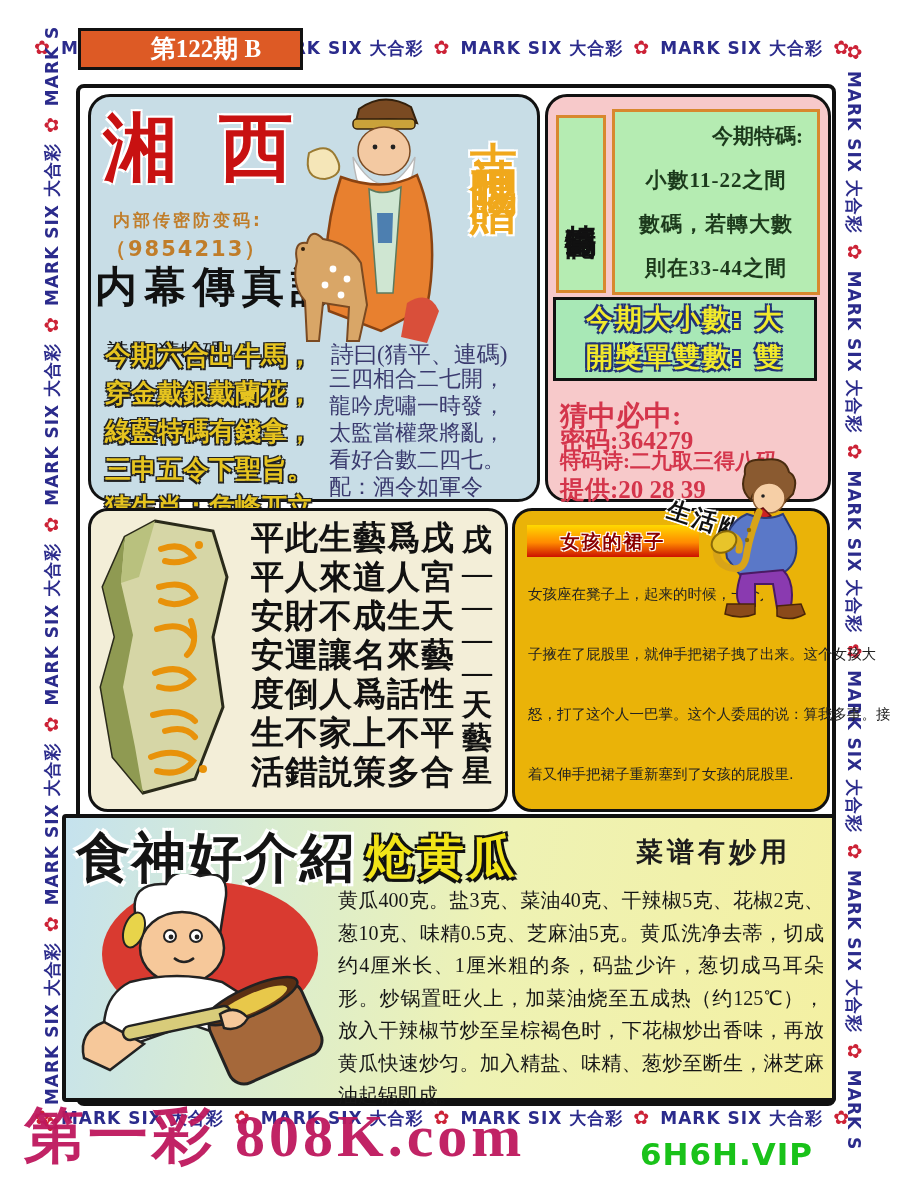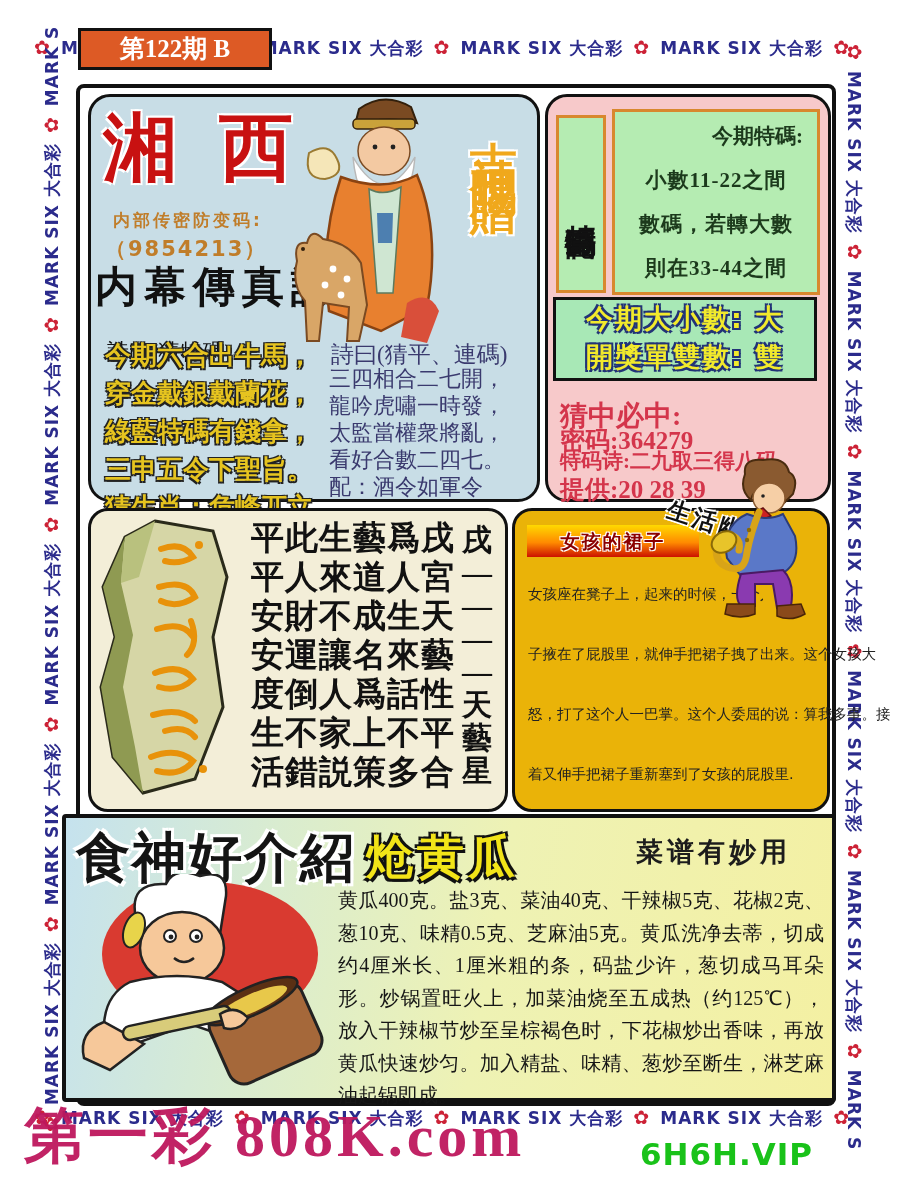--- a/index.html
+++ b/index.html
@@ -10,21 +10,21 @@
   .strip{white-space:nowrap;font-weight:bold;font-size:17px;color:#2b2b8c;letter-spacing:1px;}
   .strip .seg{margin:0 6px;}
   .strip .flower{color:#cc2236;font-size:19px;margin:0 4px;}
   .strip-top{left:30px;top:36px;width:845px;overflow:hidden;z-index:1;}
   .strip-bottom{left:30px;top:1106px;width:845px;overflow:hidden;z-index:1;}
   .strip-left{left:40px;top:1136px;width:1110px;overflow:hidden;transform:rotate(-90deg);transform-origin:0 0;z-index:1;}
   .strip-right{left:866px;top:40px;width:1110px;overflow:hidden;transform:rotate(90deg);transform-origin:0 0;z-index:1;}
   
   .issue-box{left:78px;top:28px;width:188px;height:36px;background:#dd5a25;border:3px solid #111;
              color:#fff;font-size:25px;font-weight:bold;text-align:center;line-height:36px;z-index:4;
-             font-family:"Liberation Serif",serif;}
+             font-family:"Liberation Serif",serif;padding-left:31px;}
   
   .main-frame{left:76px;top:84px;width:752px;height:1014px;border:4px solid #111;border-radius:8px;background:#fff;z-index:2;}
   .panel{position:absolute;border:3px solid #111;z-index:3;}
   
   .panel-xiangxi{left:88px;top:94px;width:446px;height:402px;background:#c8dde6;border-radius:22px;}
   .xx-title{left:12px;top:2px;font-size:74px;font-weight:bold;color:#c81111;letter-spacing:42px;
             font-family:"Liberation Serif",serif;
             text-shadow:2px 2px 0 #fff,-2px -2px 0 #fff,2px -2px 0 #fff,-2px 2px 0 #fff;}
   .xx-code-label{left:22px;top:112px;font-size:17px;font-weight:bold;color:#c07d2a;letter-spacing:3px;}
   .xx-code-value{left:14px;top:138px;font-size:21px;font-weight:bold;color:#c07d2a;letter-spacing:2px;}

